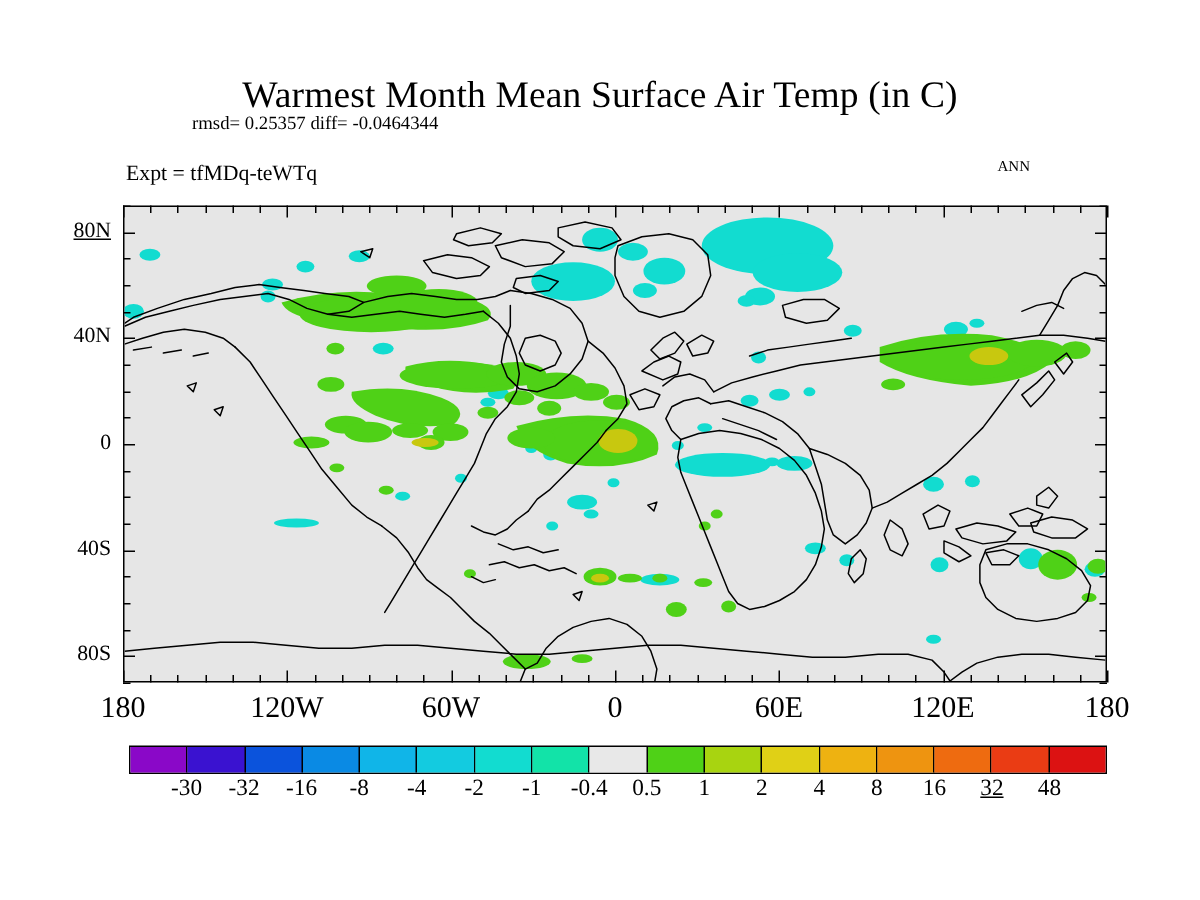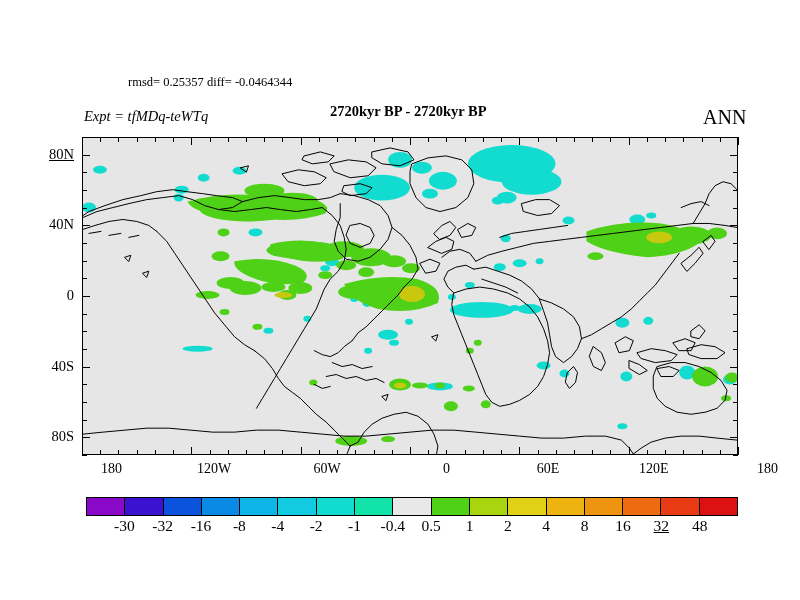--- a/index.html
+++ b/index.html
@@ -32,31 +32,30 @@
   }
   #stats-line {
     left: 128px; top: 75px;
     font-size: 12.5px;
     white-space: nowrap;
   }
   #expt-line {
     left: 84px; top: 108px;
     font-size: 14.5px;
     white-space: nowrap;
-    font-style: italic;
   }
   #period-line {
     left: 330px; top: 103px;
     font-size: 14.5px;
     font-weight: bold;
     white-space: nowrap;
   }
   #season-line {
-    left: 703px; top: 106px;
-    font-size: 20px;
+    left: 665px; top: 106px;
+    font-size: 10px;
     white-space: nowrap;
   }
 
   
   #plot-wrap {
     left: 82px; top: 137px;
     width: 656px; height: 318px;
   }
   #plot-frame {
     position: absolute;
@@ -72,22 +71,22 @@
   
   .ylab {
     right: 726px;
     font-size: 14.5px;
     text-align: right;
     white-space: nowrap;
     line-height: 1;
   }
   .xlab {
     top: 462px;
-    font-size: 14px;
-    text-align: right;
+    font-size: 20px;
+    text-align: center;
     white-space: nowrap;
     line-height: 1;
   }
 
   
   .tick { position: absolute; background: #000000; }
   .tick-v { width: 1px; }
   .tick-h { height: 1px; }
 
   
@@ -121,23 +120,23 @@
     font-size: 15.5px;
     white-space: nowrap;
     line-height: 1;
   }
 </style>
 </head>
 <body>
 
 <div id="stage">
 
+  <div class="abs" id="title">Warmest Month Mean Surface Air Temp (in C)</div>
   <div class="abs" id="stats-line">rmsd= 0.25357 diff= -0.0464344</div>
   <div class="abs" id="expt-line">Expt = tfMDq-teWTq</div>
-  <div class="abs" id="period-line">2720kyr BP - 2720kyr BP</div>
   <div class="abs" id="season-line">ANN</div>
 
   <div class="abs" id="plot-wrap">
     <div id="plot-frame">
       <svg id="map-svg" viewBox="0 0 656 318" preserveAspectRatio="none">
 
         <g fill="#12dcd0">
           <ellipse cx="300" cy="50" rx="28" ry="13"></ellipse>
           <ellipse cx="361" cy="43" rx="14" ry="9"></ellipse>
           <ellipse cx="157" cy="33" rx="7" ry="4"></ellipse>

